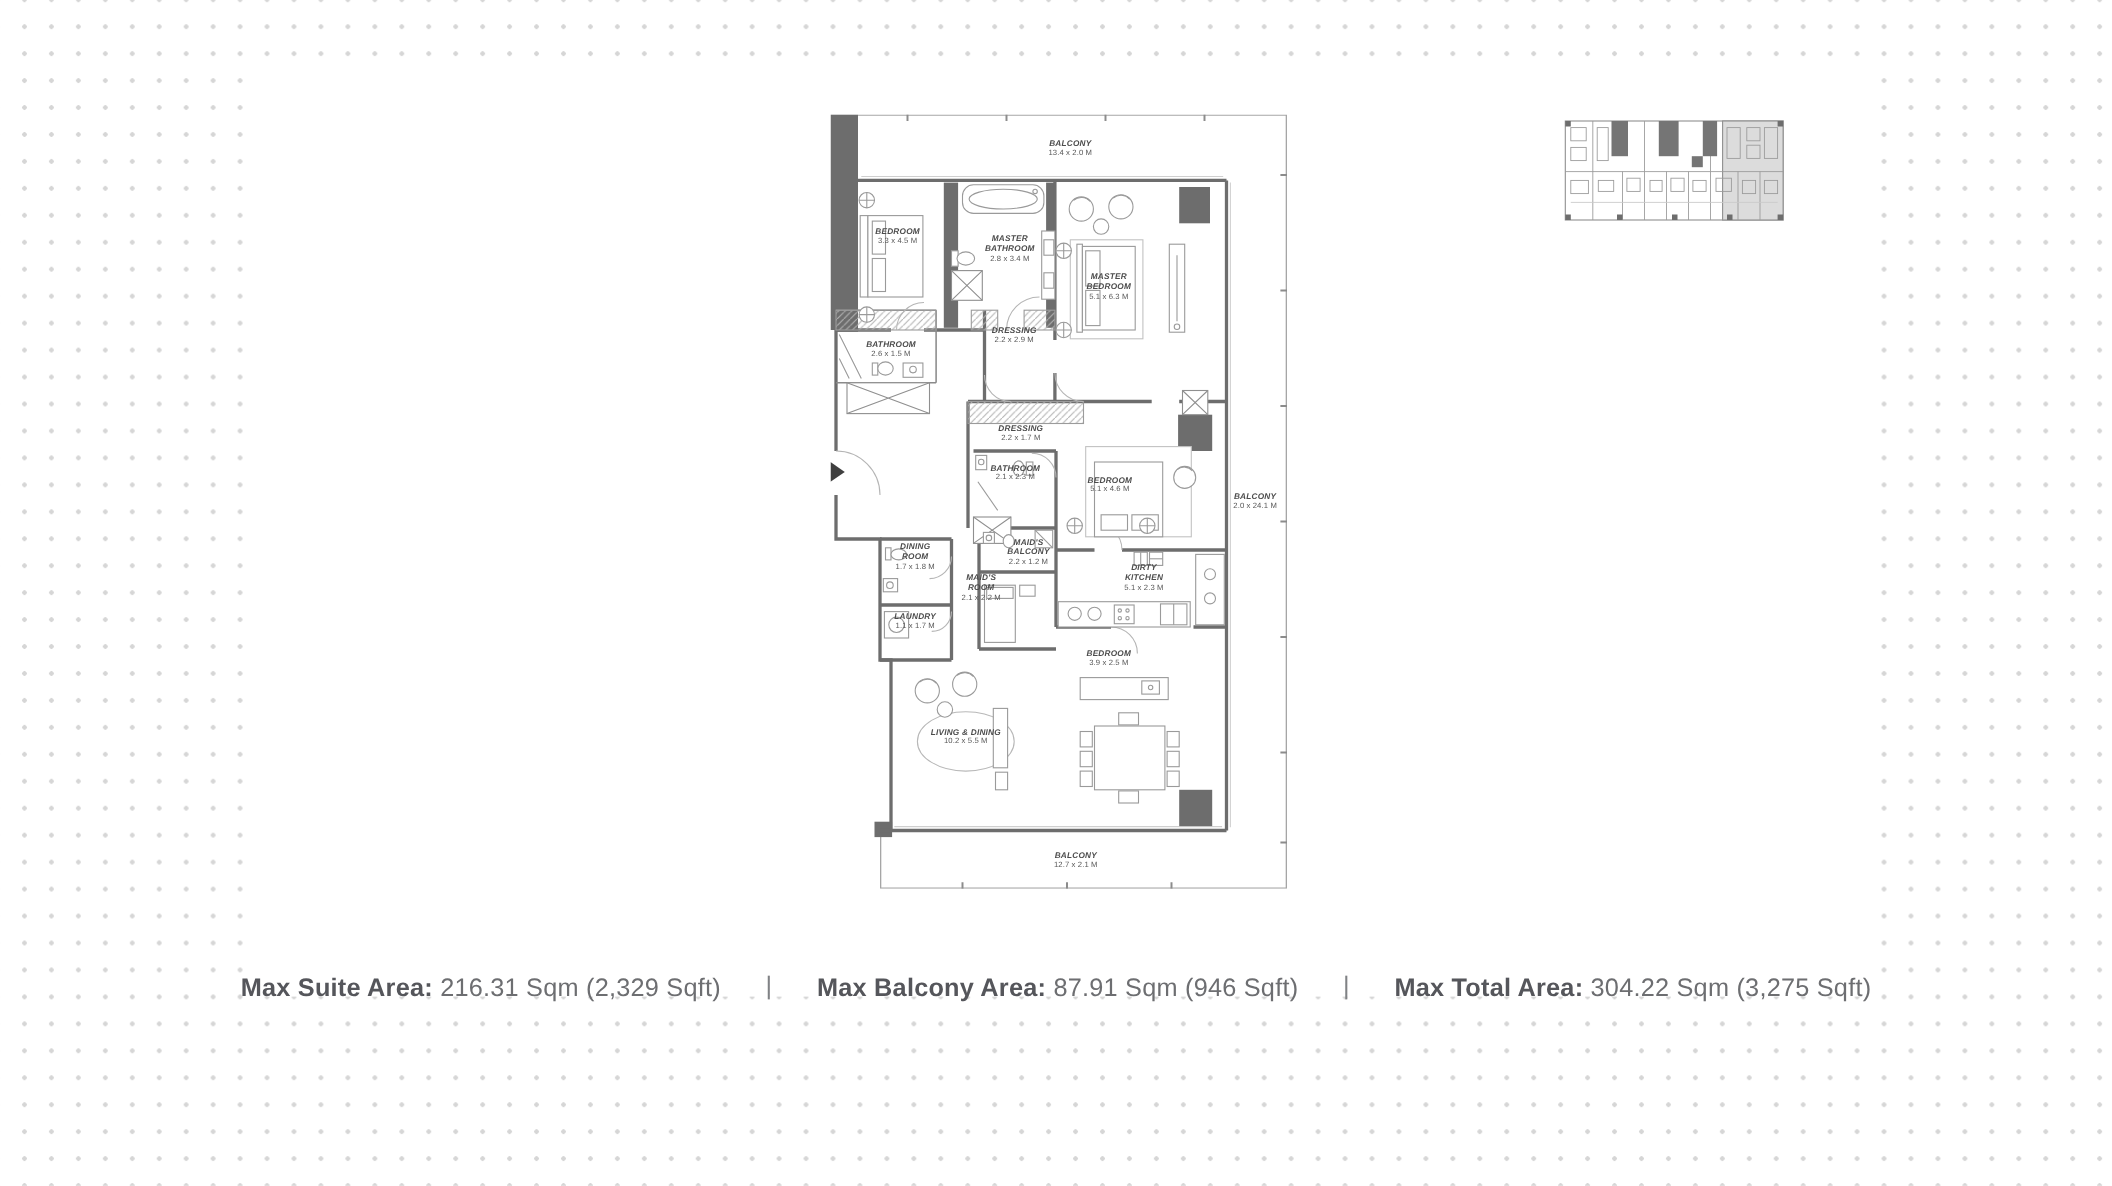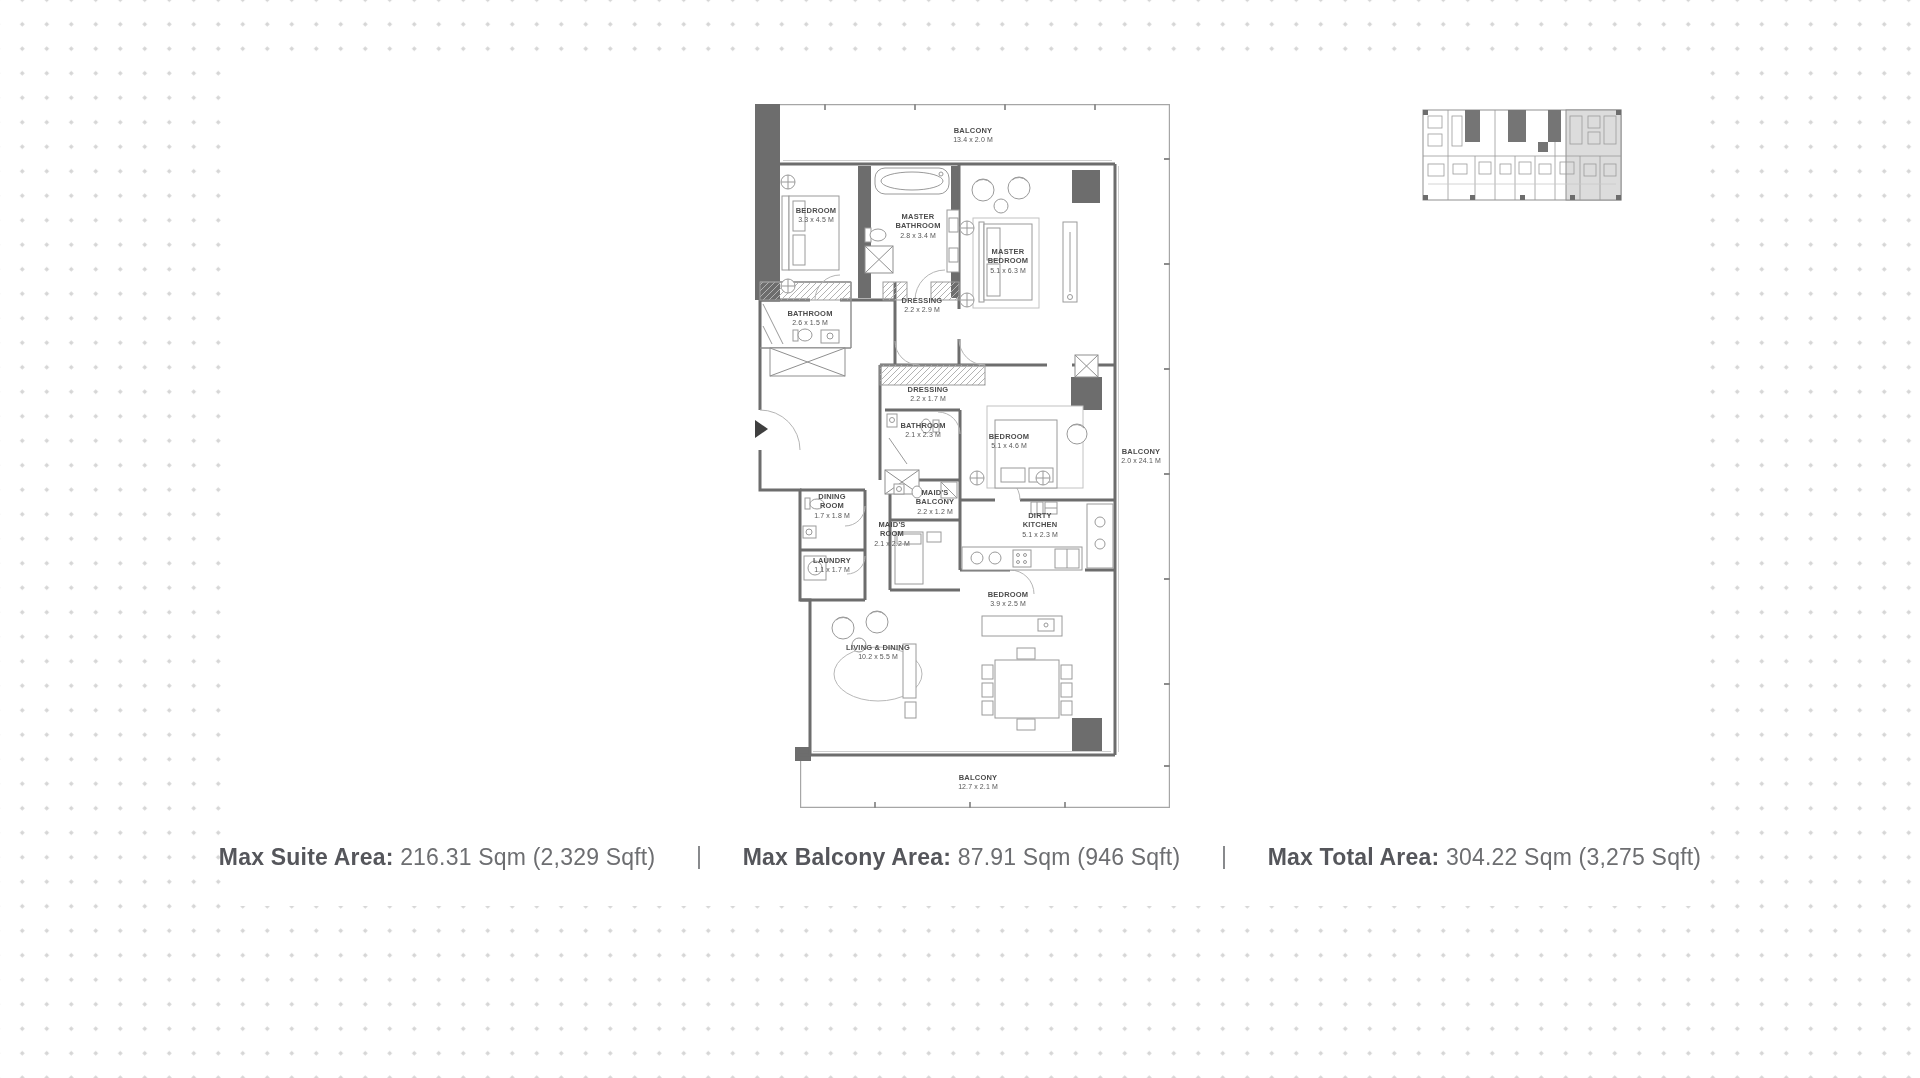--- a/index.html
+++ b/index.html
@@ -20,27 +20,27 @@
   }
   .plan svg{position:absolute;left:0;top:0;}
   .keyplan{
     position:absolute;left:1420px;top:104px;width:206px;height:102px;
   }
   .room-label{
     position:absolute;transform:translate(-50%,-50%);
     text-align:center;color:#4c4c4c;z-index:5;
   }
   .room-label .rname{
-    display:block;font-size:7.5px;line-height:1.25;font-weight:700;letter-spacing:.2px;
+    display:block;font-size:7.5px;line-height:1.25;font-weight:700;letter-spacing:.2px;font-style:italic;
   }
   .room-label .rdims{
     display:block;font-size:7px;line-height:1.3;font-weight:500;letter-spacing:.1px;color:#565656;
   }
   .summary{
-    position:absolute;left:0;top:844px;width:1920px;
+    position:absolute;left:0;top:884px;width:1920px;
     text-align:center;font-size:23px;color:#6d6e71;letter-spacing:.2px;
     white-space:nowrap;
   }
   .summary b{color:#55565b;font-weight:700;}
   .summary .sep{display:inline-block;margin:0 34px;color:#808285;font-weight:300;transform:translateY(-1px);}
 </style>
 </head>
 <body>
 
 <div class="card"></div>
@@ -307,21 +307,21 @@
     <span class="rdims">5.1 x 2.3 M</span>
   </div>
   <div class="room-label" style="left:77px;top:461px;width:44px">
     <span class="rname">LAUNDRY</span>
     <span class="rdims">1.1 x 1.7 M</span>
   </div>
   <div class="room-label" style="left:253px;top:495px;width:60px">
     <span class="rname">BEDROOM</span>
     <span class="rdims">3.9 x 2.5 M</span>
   </div>
-  <div class="room-label" style="left:123px;top:548px;width:92px">
+  <div class="room-label" style="left:123px;top:566px;width:92px">
     <span class="rname">LIVING &amp; DINING</span>
     <span class="rdims">10.2 x 5.5 M</span>
   </div>
   <div class="room-label" style="left:223px;top:678px;width:70px">
     <span class="rname">BALCONY</span>
     <span class="rdims">12.7 x 2.1 M</span>
   </div>
 </div>
 
 <div class="keyplan">

